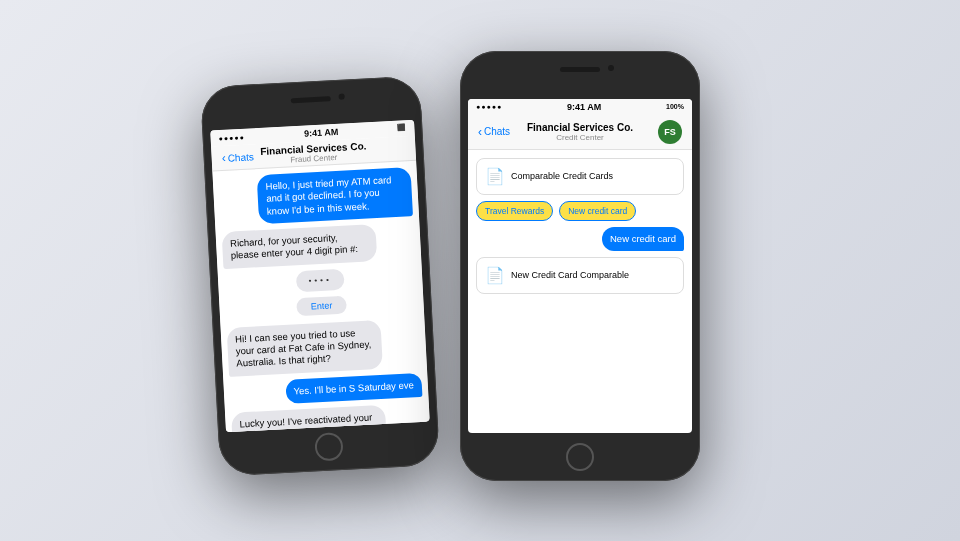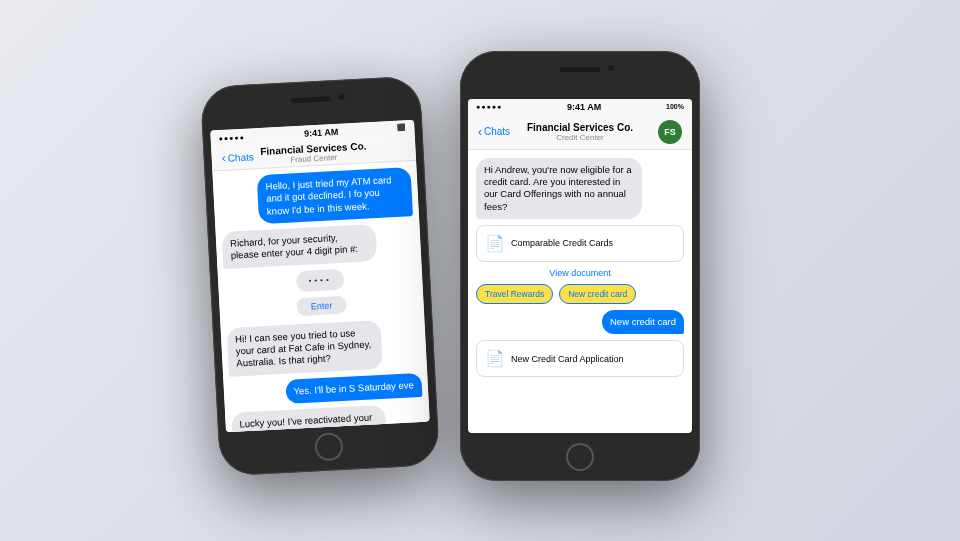--- a/index.html
+++ b/index.html
@@ -357,44 +357,40 @@
         </div>
         <div class="title-block">
           <div class="title">Financial Services Co.</div>
           <div class="subtitle">Credit Center</div>
         </div>
         <div class="nav-avatar">FS</div>
       </div>
 
       <div class="chat-area" style="padding:8px;">
 
-        <div class="bubble-row left">
-          <div class="bubble gray">Hi Andrew, you're now eligible for a credit card. Are you interested in our Card Offerings with no annual fees?</div>
-        </div>
 
         <div class="doc-card">
           <span class="doc-icon">📄</span>
           <span>Comparable Credit Cards</span>
         </div>
 
-        <div class="view-link">View document</div>
 
         <div class="quick-replies">
           <div class="quick-reply-btn">Travel Rewards</div>
           <div class="quick-reply-btn">New credit card</div>
         </div>
 
         <div class="bubble-row right">
           <div class="bubble blue">New credit card</div>
         </div>
 
 
         <div class="doc-card">
           <span class="doc-icon">📄</span>
-          <span>New Credit Card Application</span>
+          <span>New Credit Card Comparable</span>
         </div>
 
       </div>
 
     </div>
   </div>
 
 </div>
 
 </body></html>

